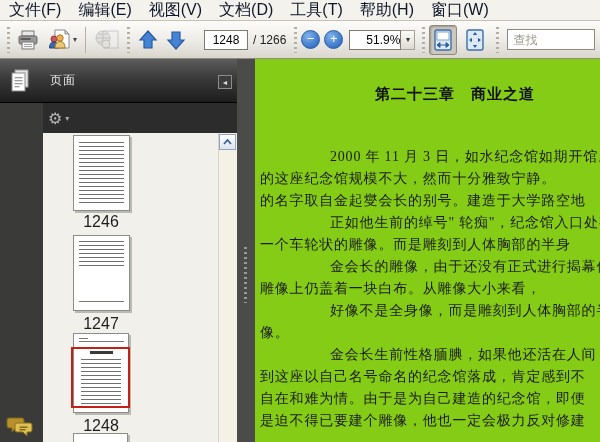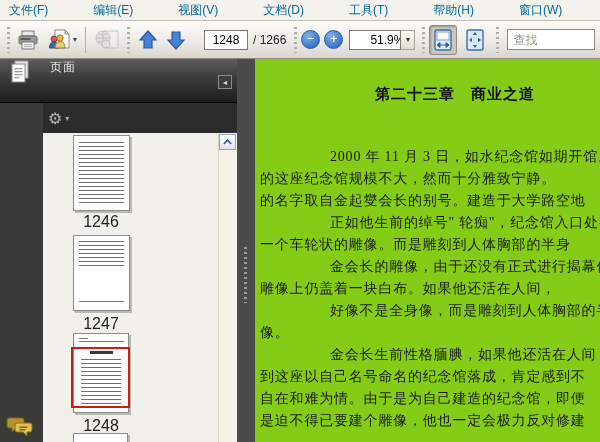--- a/index.html
+++ b/index.html
@@ -4,62 +4,62 @@
 <style>
   * { margin:0; padding:0; box-sizing:border-box; }
   html,body { width:600px; height:442px; overflow:hidden; }
   body { font-family:"Liberation Sans", sans-serif; }
   .window { position:relative; width:600px; height:442px; background:#f1efe8; overflow:hidden; }
 
   
   .menubar { position:absolute; top:0; left:0; right:0; height:21px;
     background:#f4f2ec; border-bottom:1px solid #c6c2b6;
     display:flex; align-items:center; padding-left:4px;
-    font-size:12px; color:#0369a1;gap:28px; }
+    font-size:16px; color:#0f172a; }
   .menu-item { padding:2px 5px; margin-right:7px; cursor:default; white-space:nowrap; }
 
   
   .toolbar { position:absolute; top:21px; left:0; right:0; height:38px;
     background:linear-gradient(180deg,#fdfcfa 0%,#ecebe6 55%,#d9d6cd 100%);
     border-bottom:1px solid #8f8b80;
     display:flex; align-items:center; padding:0 3px; }
   .grip { width:3px; height:26px; margin:0 4px;
     background:repeating-linear-gradient(180deg,#b2aea2 0 2px,transparent 2px 5px); }
   .tb-sep { width:1px; height:26px; background:#b4b0a4; margin:0 7px; }
   .tb-btn { height:30px; min-width:28px; display:flex; align-items:center; justify-content:center;
     border:1px solid transparent; border-radius:3px; background:transparent; cursor:pointer; }
   .tb-btn.disabled { opacity:.45; cursor:default; }
   .tb-btn.pressed { background:#ccc8bd; border-color:#8f8b80;
     box-shadow:inset 1px 1px 2px rgba(0,0,0,.25); }
   .dd-arrow { font-size:8px; color:#444; margin-left:2px; }
   .page-input { width:44px; height:20px; margin-left:14px; border:1px solid #7d7a70;
     background:#fff; font-size:12px; text-align:center; font-family:"Liberation Sans",sans-serif; }
   .page-total { font-size:12px; color:#222; margin-left:5px; white-space:nowrap; }
   .zoom-input { width:52px; height:20px; margin-left:6px; border:1px solid #7d7a70;
-    background:#fff; font-size:12px; text-align:left; padding-left:20px; font-family:"Liberation Sans",sans-serif; }
+    background:#fff; font-size:12px; text-align:right; padding-left:5px; font-family:"Liberation Sans",sans-serif; }
   .zoom-dd { width:14px; height:20px; display:flex; align-items:center; justify-content:center;
     border:1px solid #a6a296; border-left:none; background:linear-gradient(#fbfaf7,#dedbd2);
     font-size:8px; color:#333; cursor:pointer; }
   .search-input { flex:1; min-width:80px; height:21px; margin-left:4px; margin-right:2px;
     border:1px solid #8f8b80; background:#fff; font-size:12px; padding-left:5px;
     color:#333; font-family:"Liberation Sans",sans-serif; }
   .search-input::placeholder { color:#9a968a; }
   .round-btn { width:19px; height:19px; border-radius:50%;
     background:radial-gradient(circle at 35% 30%,#7fb2ec,#3a76c8 70%,#2a5ca6);
     border:1px solid #2a5ca6; color:#fff; font-size:13px; line-height:16px;
     display:flex; align-items:center; justify-content:center; cursor:pointer; }
   .round-btn span { margin-top:-2px; }
 
   
   .content { position:absolute; top:59px; left:0; width:600px; height:383px; }
 
   
   .side-header { position:absolute; top:0; left:0; width:237px; height:44px;
     background:linear-gradient(180deg,#5d5d5d 0%,#3a3a3a 45%,#1d1d1d 100%);
-    border-bottom:1px solid #000; display:flex; }
+    border-bottom:1px solid #000; display:flex; align-items:center; }
   .side-title { color:#e8e8e8; font-size:12px; margin-left:18px; letter-spacing:1px; }
   .collapse-btn { position:absolute; right:5px; top:16px; width:14px; height:14px;
     background:#3d3d3d; border:1px solid #8d8d8d; color:#ddd; font-size:7px;
     display:flex; align-items:center; justify-content:center; cursor:pointer; }
 
   .icon-strip { position:absolute; top:44px; left:0; width:43px; height:339px; background:#3a3a38; }
   .comments-icon { position:absolute; bottom:4px; left:6px; cursor:pointer; }
 
   .gear-row { position:absolute; top:44px; left:43px; width:194px; height:30px;
     background:#2c2c2c; display:flex; align-items:center; padding-left:5px; }
@@ -291,21 +291,21 @@
 
     <div class="docarea">
       <div class="doc-title">第二十三章　商业之道</div>
       <div class="doc-lines">
           <div class="doc-line indent">2000 年 11 月 3 日，如水纪念馆如期开馆。它</div>
           <div class="doc-line">的这座纪念馆规模不大，然而十分雅致宁静。</div>
           <div class="doc-line">的名字取自金起燮会长的别号。建造于大学路空地</div>
           <div class="doc-line indent">正如他生前的绰号" 轮痴"，纪念馆入口处有</div>
           <div class="doc-line">一个车轮状的雕像。而是雕刻到人体胸部的半身</div>
           <div class="doc-line indent">金会长的雕像，由于还没有正式进行揭幕仪式，</div>
-          <div class="doc-line">雕像上仍盖着一块白布。如果他还活在人间，</div>
+          <div class="doc-line">雕像上仍盖着一块白布。从雕像大小来看，</div>
           <div class="doc-line indent">好像不是全身像，而是雕刻到人体胸部的半身</div>
           <div class="doc-line">像。</div>
           <div class="doc-line indent">金会长生前性格腼腆，如果他还活在人间，看</div>
           <div class="doc-line">到这座以自己名号命名的纪念馆落成，肯定感到不</div>
           <div class="doc-line">自在和难为情。由于是为自己建造的纪念馆，即便</div>
           <div class="doc-line">是迫不得已要建个雕像，他也一定会极力反对修建</div>
         </div>
     </div>
 
   </div>

